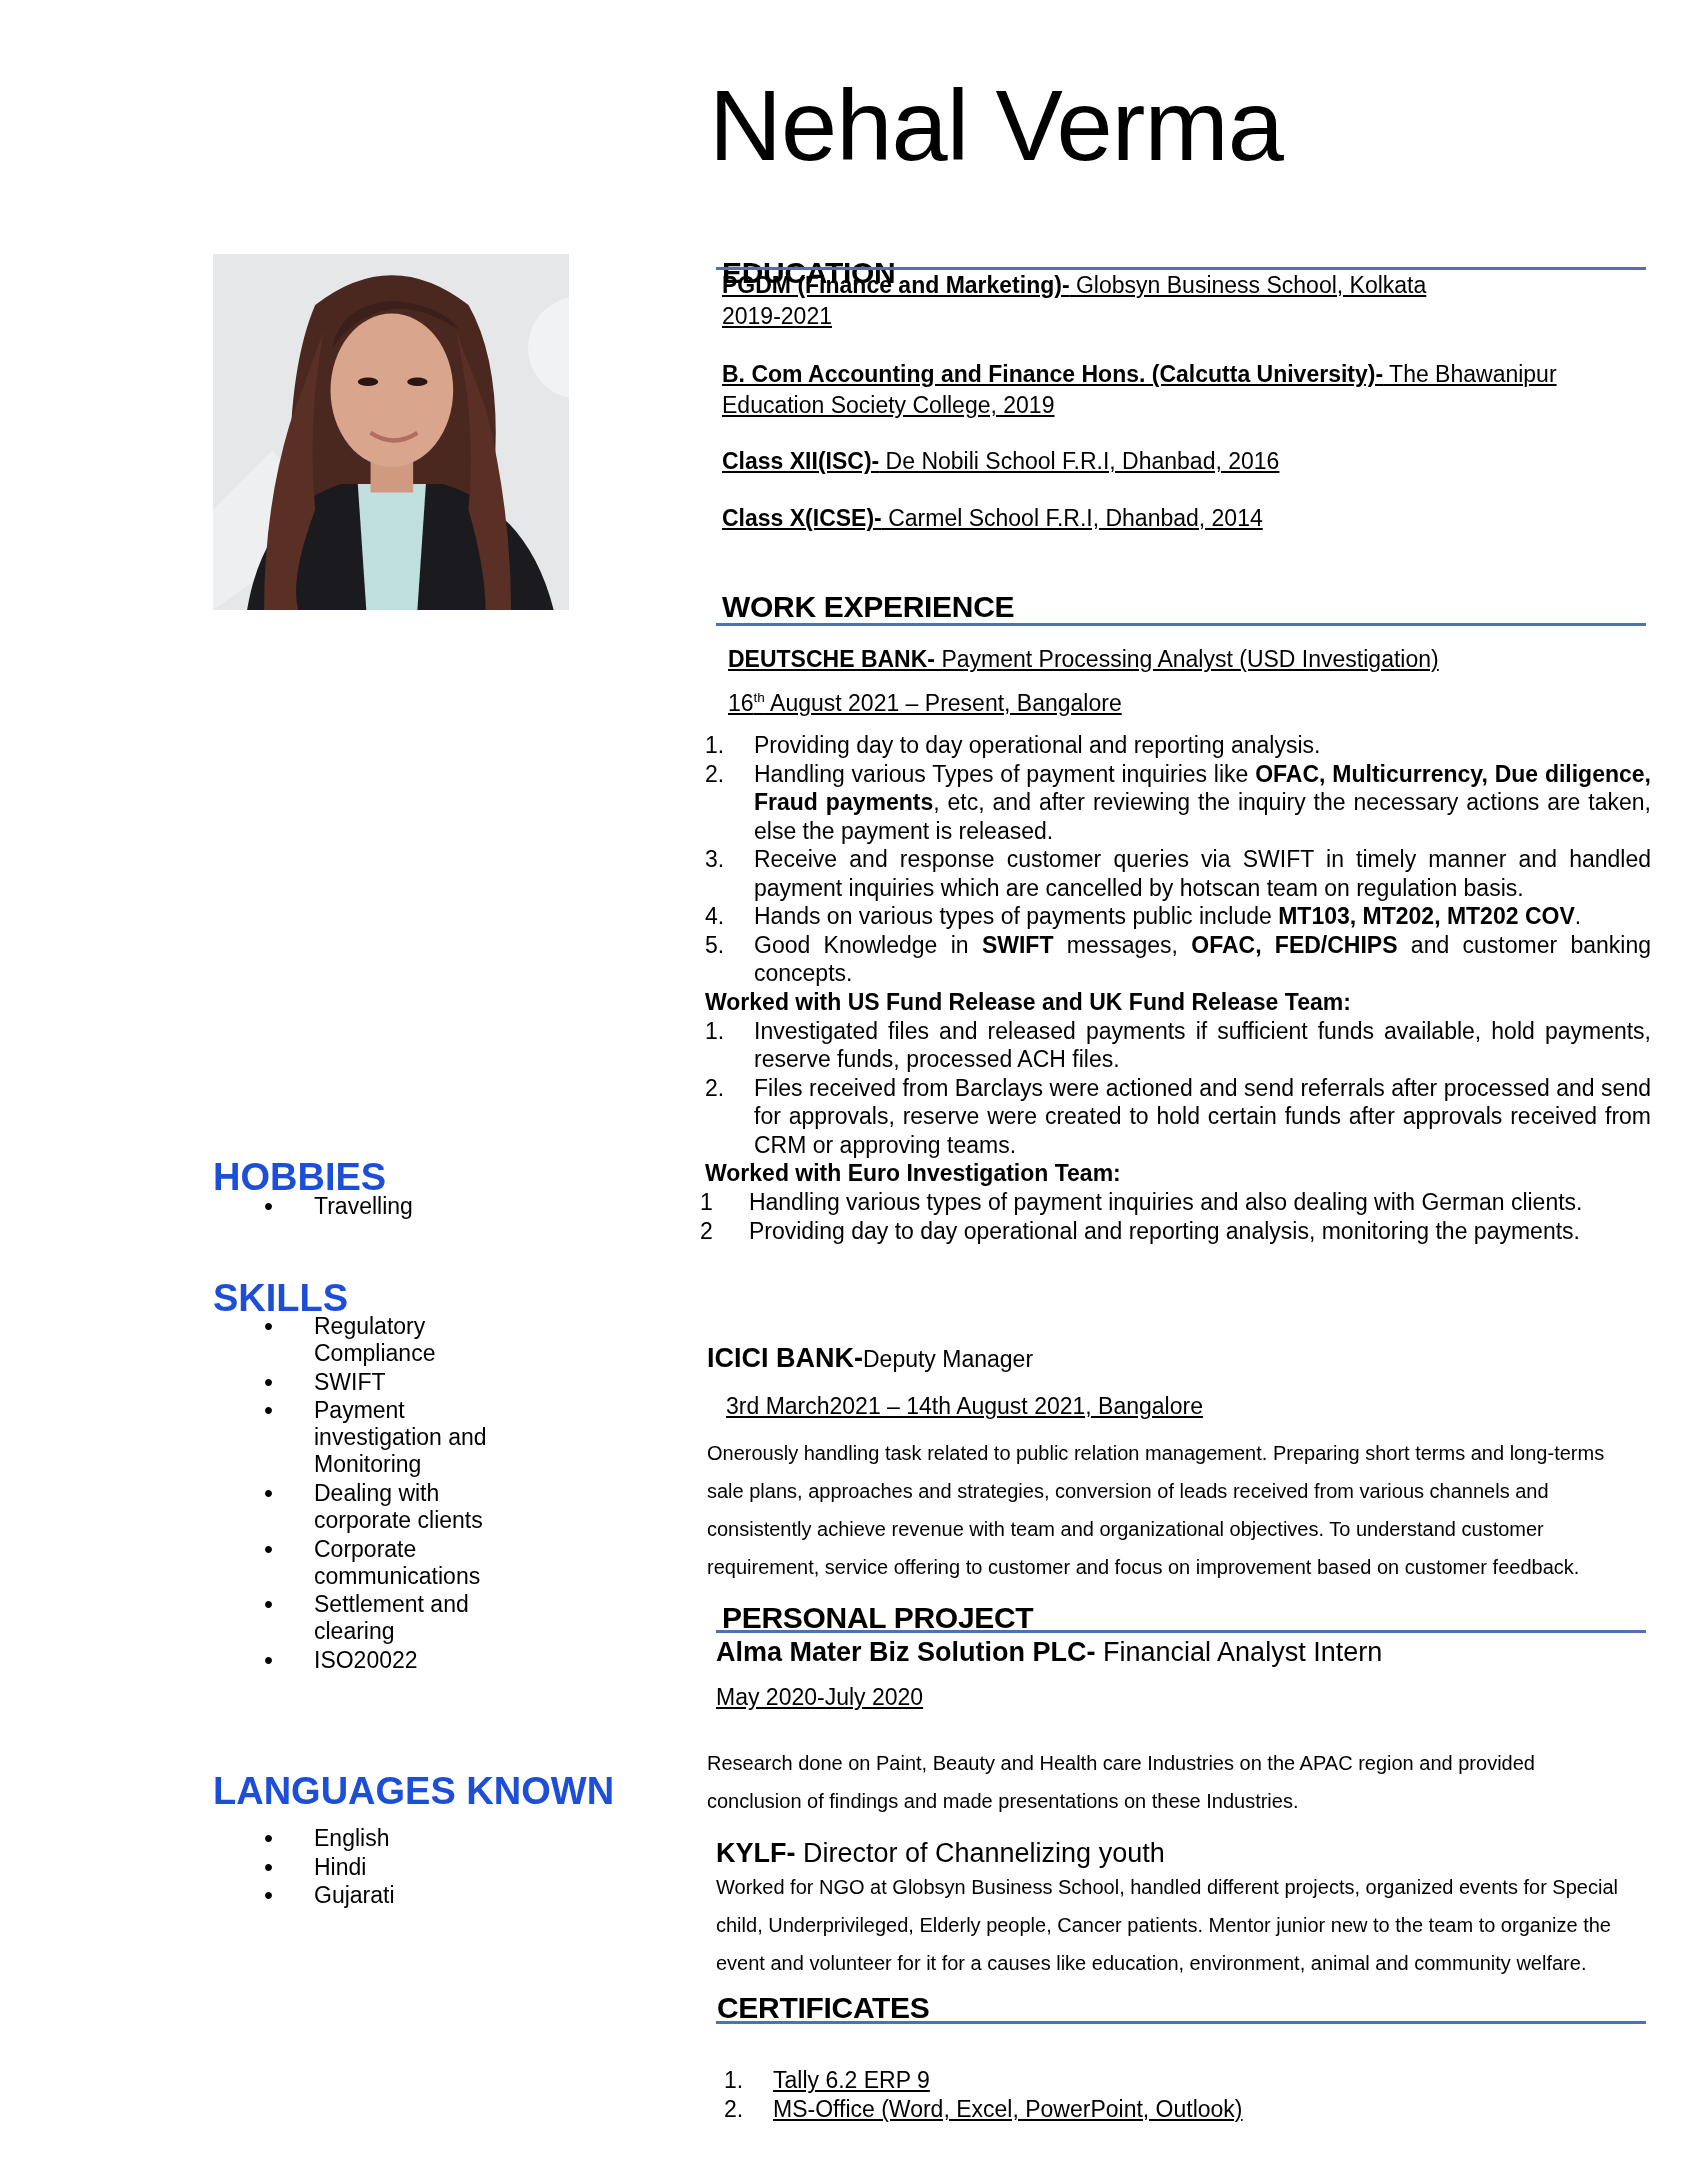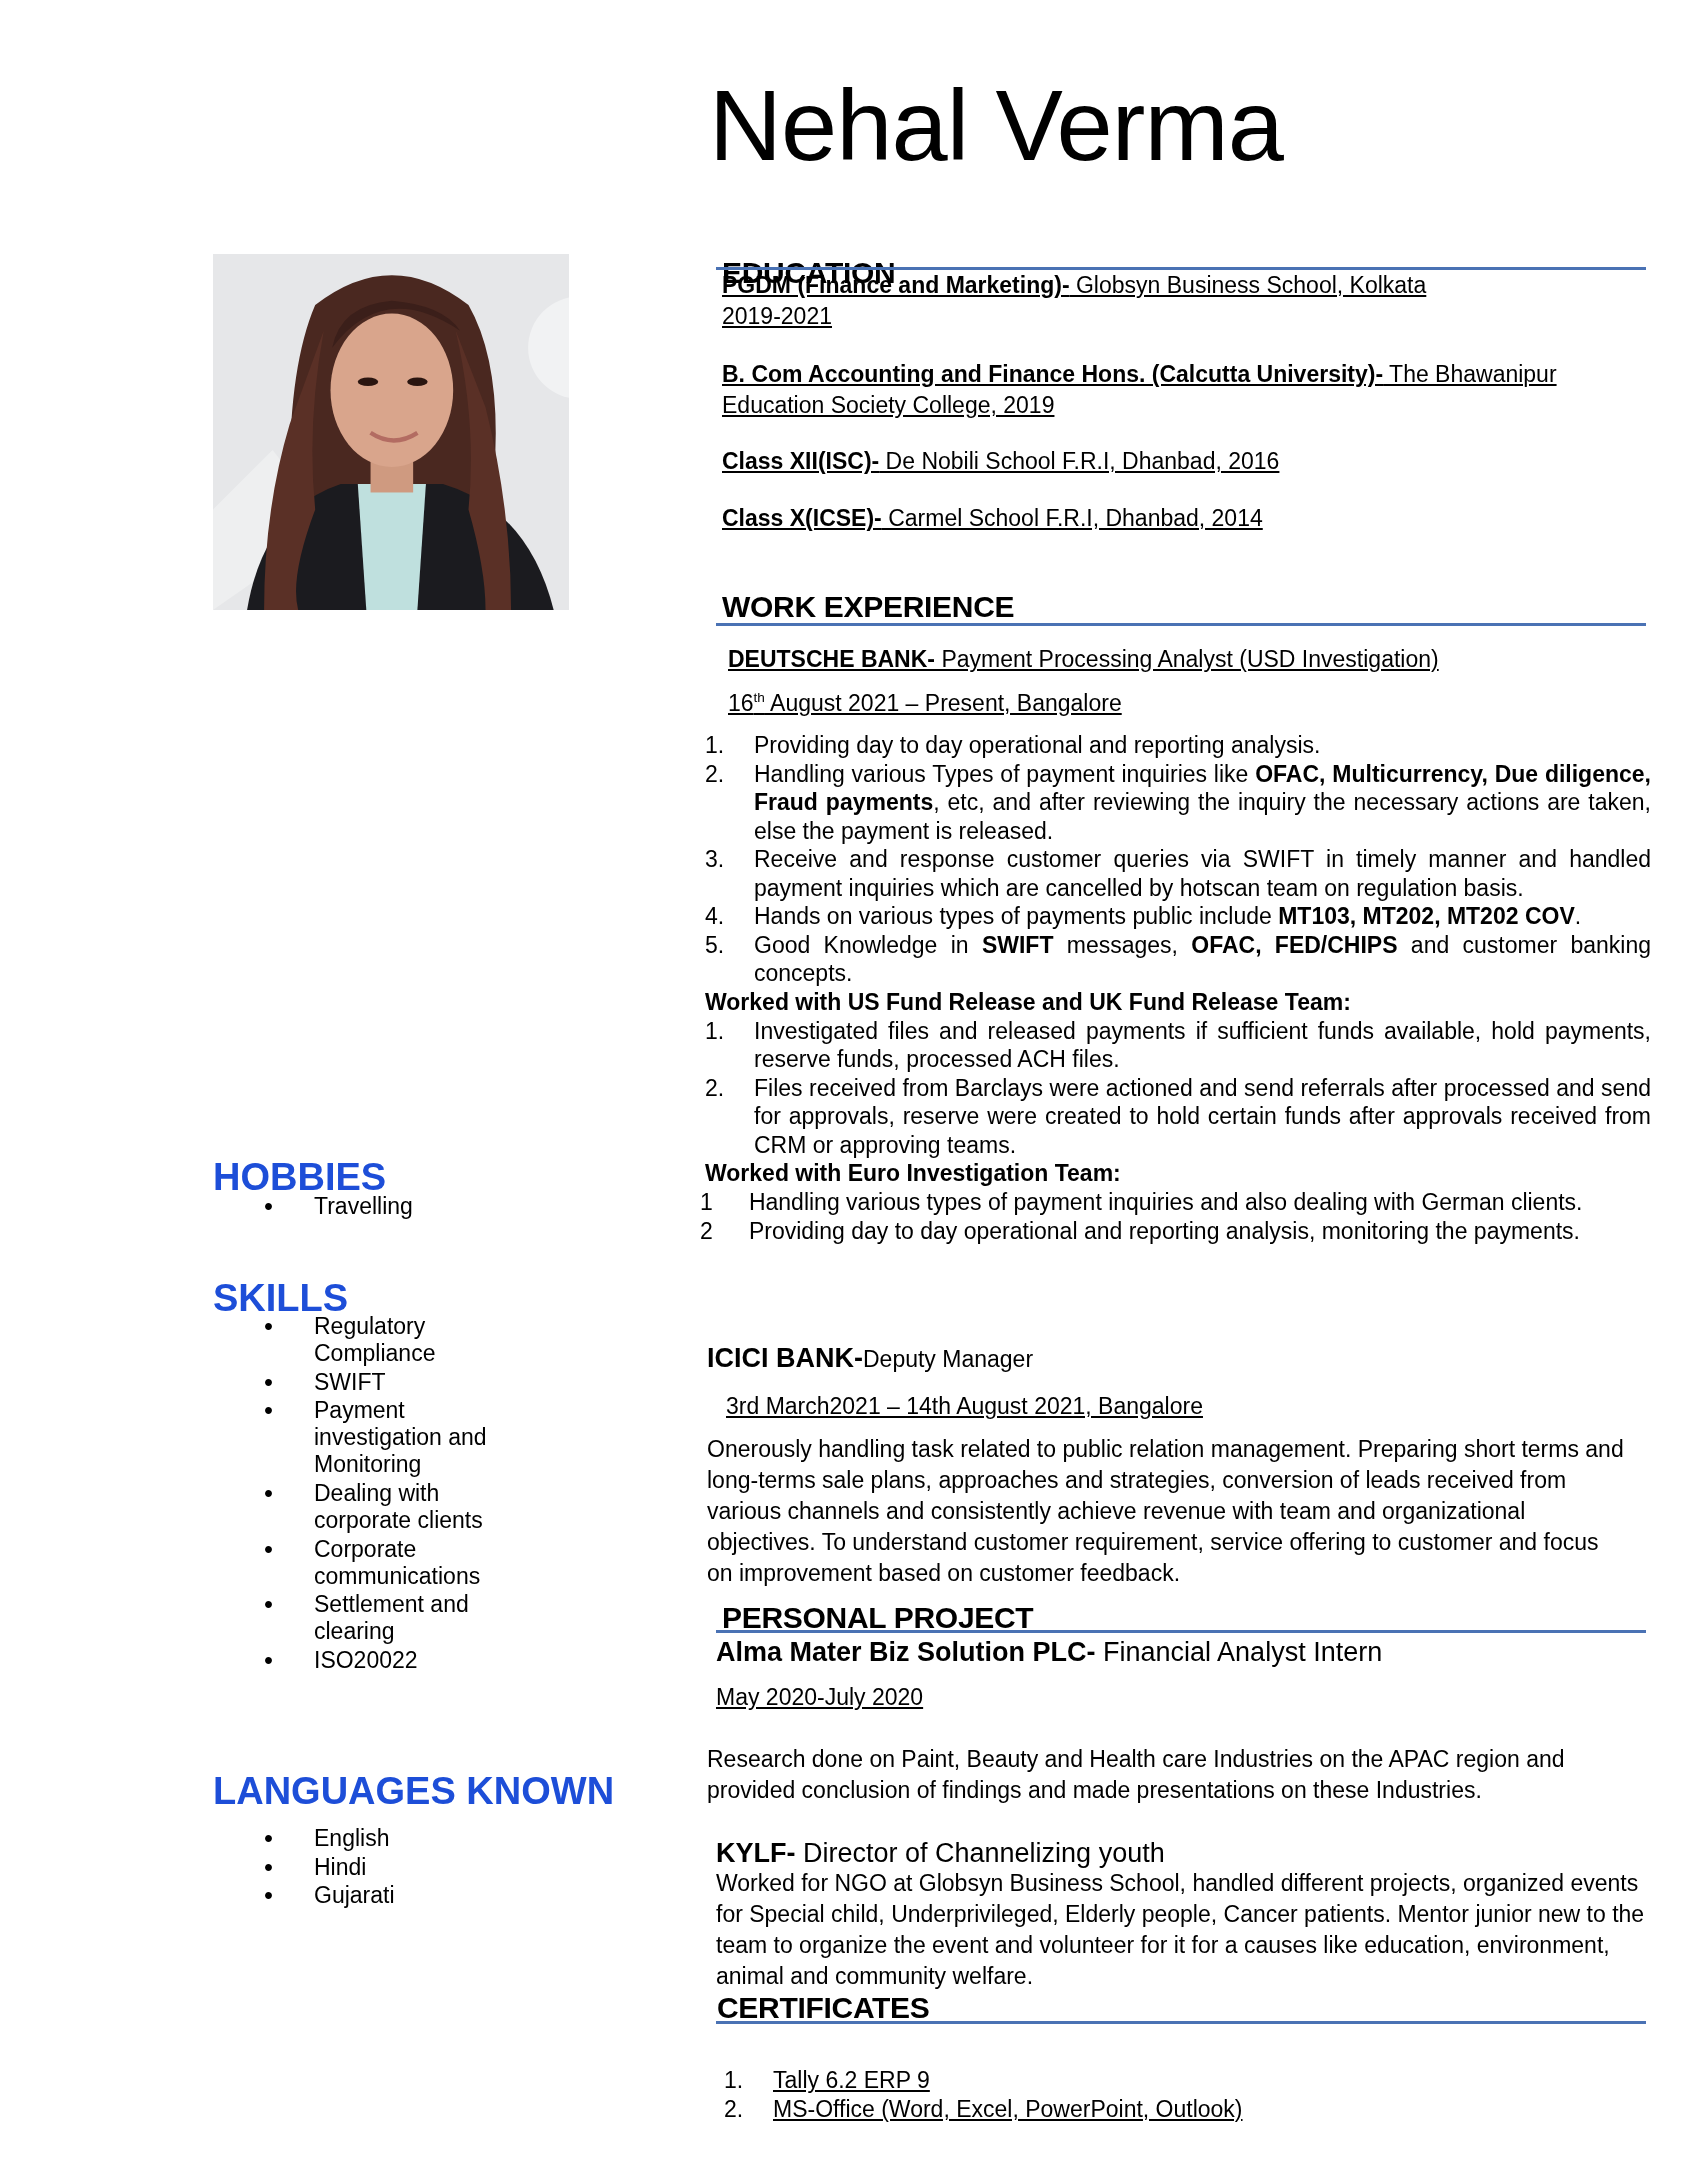--- a/index.html
+++ b/index.html
@@ -5,21 +5,21 @@
   html, body { margin: 0; padding: 0; background: #ffffff; }
   body { width: 1685px; height: 2181px; position: relative; overflow: hidden;
          font-family: "Liberation Sans", sans-serif; color: #000; }
   .abs { position: absolute; }
   .name { left: 709px; top: 66px; font-size: 101px; line-height: 119px; font-weight: 400; letter-spacing: -0.9px; white-space: nowrap; }
   .photo { left: 213px; top: 254px; width: 356px; height: 356px; overflow: hidden; background: #e6e7e9; }
   .sec-h { font-size: 30px; font-weight: 700; line-height: 36px; white-space: nowrap; letter-spacing: -0.3px; }
   .rule { height: 3.4px; background: #4a72b4; }
   .t { font-size: 23px; line-height: 29px; white-space: nowrap; text-decoration: underline; }
   .t b { font-weight: 700; }
-  .para { font-size: 23px; line-height: 31px; }
+  .para { font-size: 20px; line-height: 38px; }
   .side-h { font-size: 38px; font-weight: 700; color: #1d4ed8; line-height: 37px; white-space: nowrap; }
   .side-list { list-style: none; margin: 0; padding: 0; width: 281px; }
   .side-list li { position: relative; padding-left: 99px; font-size: 23px; line-height: 27px; margin-bottom: 1.7px; }
   .side-list li::before { content: "\2022"; position: absolute; left: 49px; top: 0; font-size: 25.6px; }
   .num-list { margin: 0; padding: 0; list-style: none; width: 946px; }
   .num-list li { position: relative; padding-left: 49px; font-size: 23px; line-height: 28.5px; text-align: justify; }
   .num-list li .n { position: absolute; left: 0; top: 0; }
   .sub-h { font-size: 23px; font-weight: 700; line-height: 29px; white-space: nowrap; }
   sup { font-size: 13.6px; line-height: 0; }
 </style>

